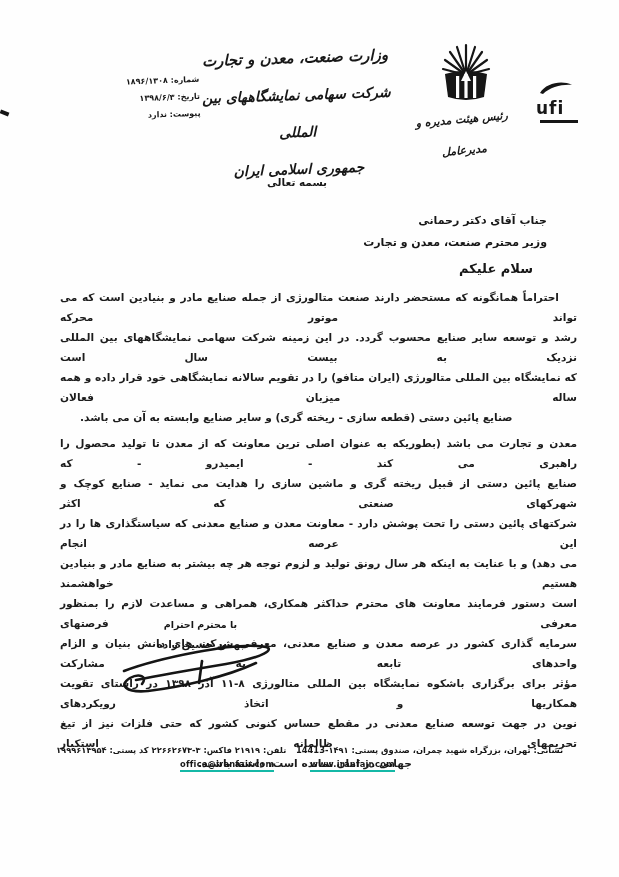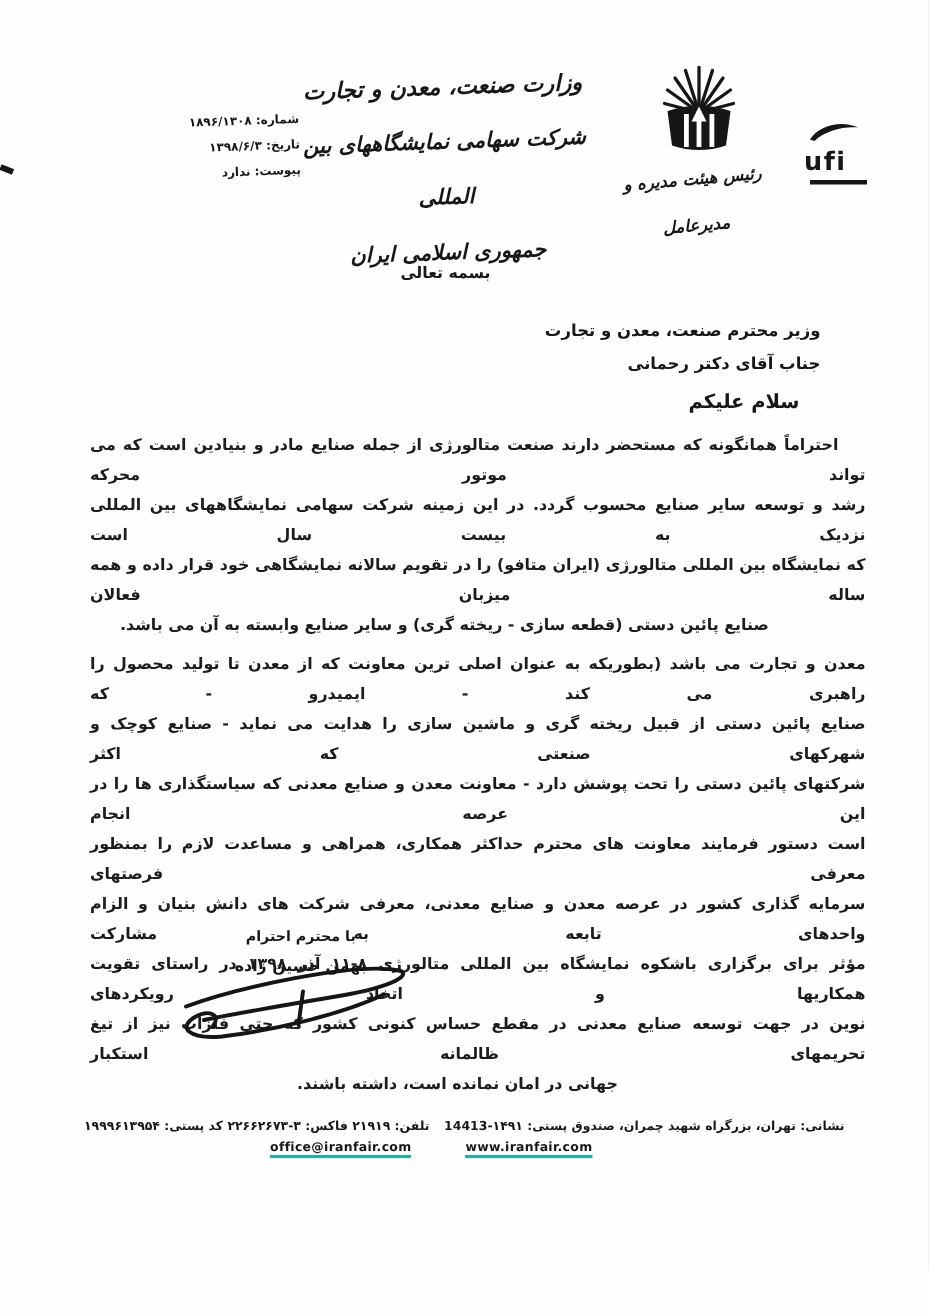--- a/index.html
+++ b/index.html
@@ -127,37 +127,38 @@
   <div class="role">
     <div>رئیس هیئت مدیره و</div>
     <div>مدیرعامل</div>
   </div>
 
   <div class="artifact"></div>
 
   <div class="besmele">بسمه تعالی</div>
 
   <div class="recipient">
+    <div>جناب آقای دکتر رحمانی</div>
     <div>وزیر محترم صنعت، معدن و تجارت</div>
-    <div>جناب آقای دکتر رحمانی</div>
   </div>
 
   <div class="salutation">سلام علیکم</div>
 
   <div class="body-text">
     <div class="para1">
       <div class="bline first">احتراماً همانگونه که مستحضر دارند صنعت متالورژی از جمله صنایع مادر و بنیادین است که می تواند موتور محرکه</div>
       <div class="bline">رشد و توسعه سایر صنایع محسوب گردد. در این زمینه شرکت سهامی نمایشگاههای بین المللی نزدیک به بیست سال است</div>
       <div class="bline">که نمایشگاه بین المللی متالورژی (ایران متافو) را در تقویم سالانه نمایشگاهی خود قرار داده و همه ساله میزبان فعالان</div>
       <div class="bline end-p1">صنایع پائین دستی (قطعه سازی - ریخته گری) و سایر صنایع وابسته به آن می باشد.</div>
     </div>
     <div class="para2">
       <div class="bline">معدن و تجارت می باشد (بطوریکه به عنوان اصلی ترین معاونت که از معدن تا تولید محصول را راهبری می کند - ایمیدرو - که</div>
       <div class="bline">صنایع پائین دستی از قبیل ریخته گری و ماشین سازی را هدایت می نماید - صنایع کوچک و شهرکهای صنعتی که اکثر</div>
       <div class="bline">شرکتهای پائین دستی را تحت پوشش دارد - معاونت معدن و صنایع معدنی که سیاستگذاری ها را در این عرصه انجام</div>
+      <div class="bline">می دهد) و با عنایت به اینکه هر سال رونق تولید و لزوم توجه هر چه بیشتر به صنایع مادر و بنیادین هستیم خواهشمند</div>
       <div class="bline">است دستور فرمایند معاونت های محترم حداکثر همکاری، همراهی و مساعدت لازم را بمنظور معرفی فرصتهای</div>
       <div class="bline">سرمایه گذاری کشور در عرصه معدن و صنایع معدنی، معرفی شرکت های دانش بنیان و الزام واحدهای تابعه به مشارکت</div>
       <div class="bline">مؤثر برای برگزاری باشکوه نمایشگاه بین المللی متالورژی ۸-۱۱ آذر ۱۳۹۸ در راستای تقویت همکاریها و اتخاذ رویکردهای</div>
       <div class="bline">نوین در جهت توسعه صنایع معدنی در مقطع حساس کنونی کشور که حتی فلزات نیز از تیغ تحریمهای ظالمانه استکبار</div>
       <div class="bline end-p2">جهانی در امان نمانده است، داشته باشند.</div>
     </div>
   </div>
 
   <div class="signature">
     <div class="closing">با محترم احترام</div>

